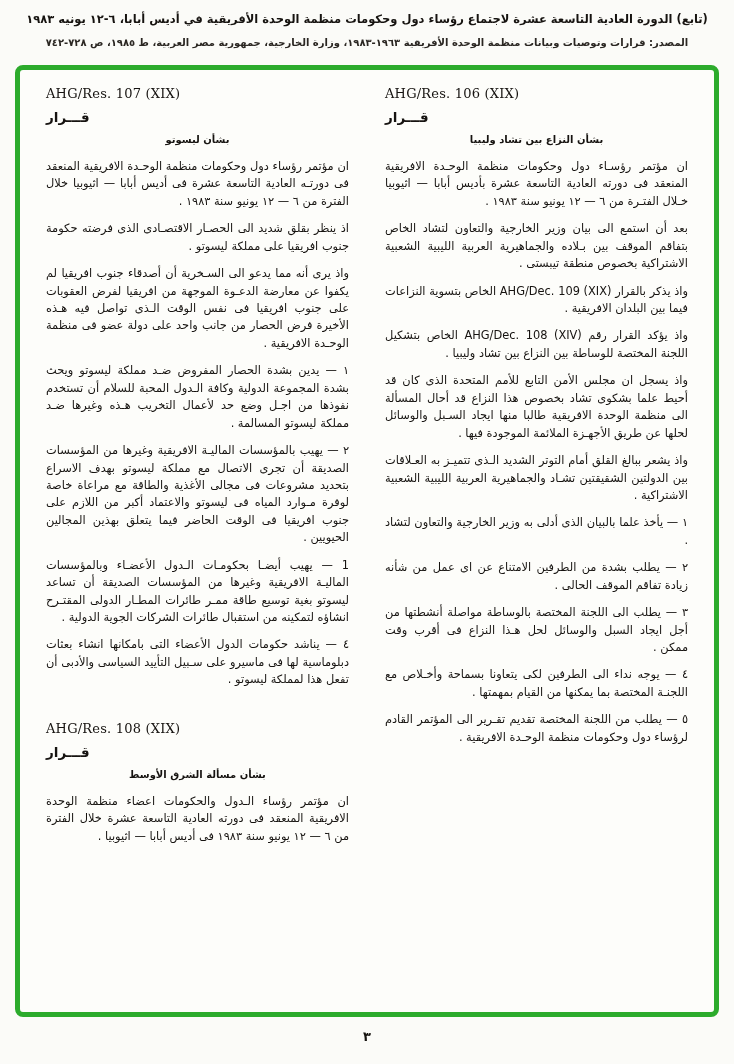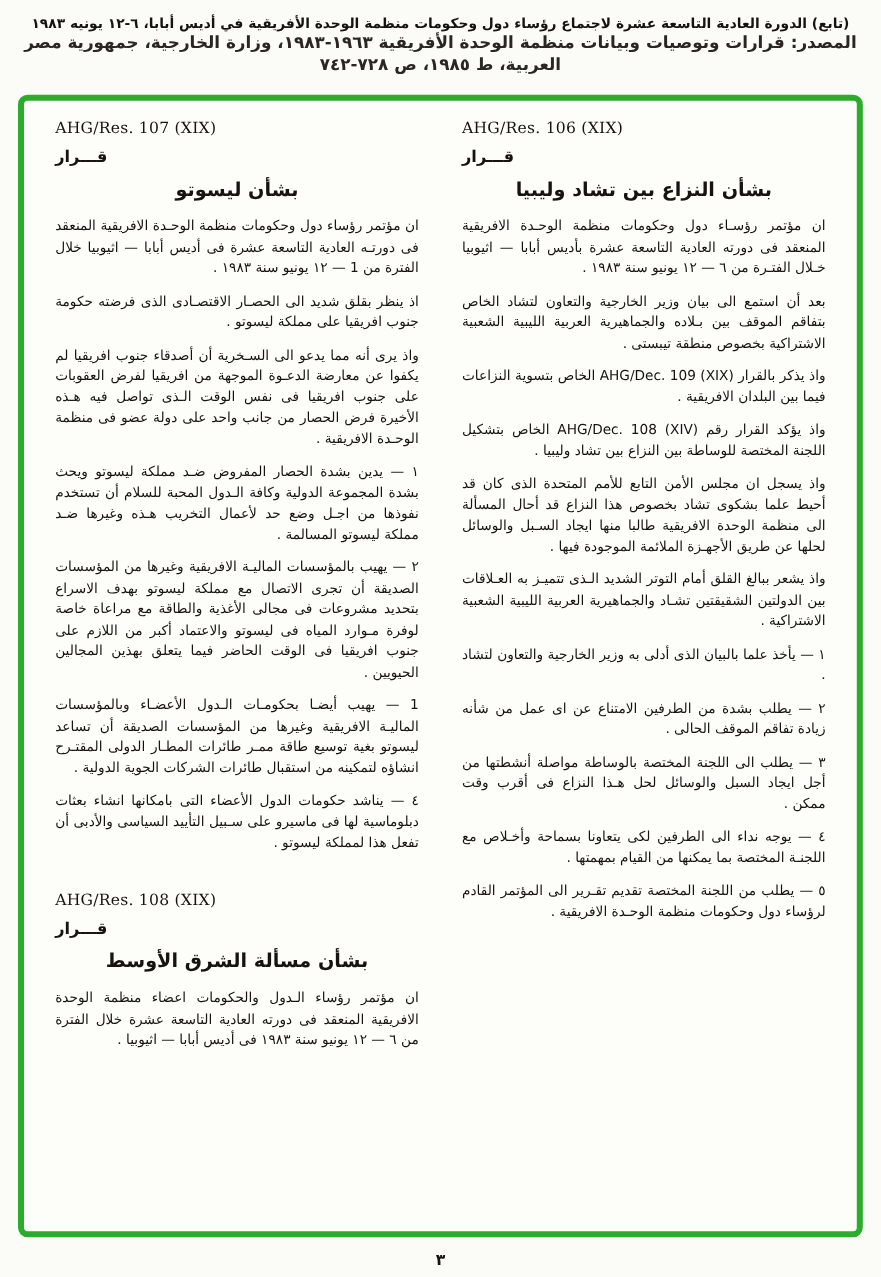--- a/index.html
+++ b/index.html
@@ -6,41 +6,41 @@
   body{
     width:734px;height:1064px;
     background:#fbfbf8;
     font-family:"DejaVu Sans",sans-serif;
     color:#161310;
     overflow:hidden;
   }
   .page{width:734px;height:1064px;box-sizing:border-box;padding-top:12px;position:relative;}
   .top-header{direction:rtl;text-align:center;padding:0 12px;}
   .header-line1{font-weight:bold;font-size:11.5px;line-height:1.3;}
-  .header-line2{font-weight:bold;font-size:14px;line-height:1.3;color:#2a2622;text-align:center;}
+  .header-line2{font-weight:bold;font-size:10px;margin-top:9px;line-height:1.3;color:#2a2622;text-align:center;}
   .frame{
     box-sizing:border-box;
     width:704px;height:952px;
     margin:16px auto 0 auto;
     border:5px solid #2cab2c;
     border-radius:8px;
     padding:14px 26px;
     overflow:hidden;
     background:#fdfdfa;
   }
   .columns{direction:rtl;display:flex;gap:36px;height:100%;}
   .column{flex:1;min-width:0;}
   .res-num{
     direction:ltr;text-align:left;
     font-family:"DejaVu Serif",serif;
     font-weight:normal;font-size:13px;
     margin:2px 0 8px 0;letter-spacing:.2px;
   }
   .res-title{text-align:left;font-weight:bold;font-size:13.5px;margin:8px 0 9px 0;letter-spacing:1px;}
-  .res-subtitle{text-align:center;font-weight:bold;font-size:16px;margin:0 0 13px 0;}
+  .res-subtitle{text-align:center;font-weight:bold;font-size:10px;margin:0 0 13px 0;}
   .column p{
     direction:rtl;
     text-align:justify;
     text-justify:inter-word;
     font-size:11.4px;
     line-height:1.53;
     margin:0 0 10px 0;
   }
   .section-gap{margin-top:32px;}
   .page-number{text-align:center;font-weight:bold;font-size:13px;margin-top:12px;}
@@ -75,21 +75,21 @@
           <p>٤ — يوجه نداء الى الطرفين لكى يتعاونا بسماحة وأخـلاص مع اللجنـة المختصة بما يمكنها من القيام بمهمتها .</p>
           <p>٥ — يطلب من اللجنة المختصة تقديم تقـرير الى المؤتمر القادم لرؤساء دول وحكومات منظمة الوحـدة الافريقية .</p>
         </section>
       </div>
 
       <div class="column">
         <section>
           <div class="res-num">AHG/Res. 107 (XIX)</div>
           <div class="res-title">قـــرار</div>
           <div class="res-subtitle">بشأن ليسوتو</div>
-          <p>ان مؤتمر رؤساء دول وحكومات منظمة الوحـدة الافريقية المنعقد فى دورتـه العادية التاسعة عشرة فى أديس أبابا — اثيوبيا خلال الفترة من 1 — ١٢ يونيو سنة ١٩٨٣ .</p>
+          <p>ان مؤتمر رؤساء دول وحكومات منظمة الوحـدة الافريقية المنعقد فى دورتـه العادية التاسعة عشرة فى أديس أبابا — اثيوبيا خلال الفترة من ٦ — ١٢ يونيو سنة ١٩٨٣ .</p>
           <p>اذ ينظر بقلق شديد الى الحصـار الاقتصـادى الذى فرضته حكومة جنوب افريقيا على مملكة ليسوتو .</p>
           <p>واذ يرى أنه مما يدعو الى السـخرية أن أصدقاء جنوب افريقيا لم يكفوا عن معارضة الدعـوة الموجهة من افريقيا لفرض العقوبات على جنوب افريقيا فى نفس الوقت الـذى تواصل فيه هـذه الأخيرة فرض الحصار من جانب واحد على دولة عضو فى منظمة الوحـدة الافريقية .</p>
           <p>١ — يدين بشدة الحصار المفروض ضـد مملكة ليسوتو ويحث بشدة المجموعة الدولية وكافة الـدول المحبة للسلام أن تستخدم نفوذها من اجـل وضع حد لأعمال التخريب هـذه وغيرها ضـد مملكة ليسوتو المسالمة .</p>
           <p>٢ — يهيب بالمؤسسات الماليـة الافريقية وغيرها من المؤسسات الصديقة أن تجرى الاتصال مع مملكة ليسوتو بهدف الاسراع بتحديد مشروعات فى مجالى الأغذية والطاقة مع مراعاة خاصة لوفرة مـوارد المياه فى ليسوتو والاعتماد أكبر من اللازم على جنوب افريقيا فى الوقت الحاضر فيما يتعلق بهذين المجالين الحيويين .</p>
           <p>1 — يهيب أيضـا بحكومـات الـدول الأعضـاء وبالمؤسسات الماليـة الافريقية وغيرها من المؤسسات الصديقة أن تساعد ليسوتو بغية توسيع طاقة ممـر طائرات المطـار الدولى المقتـرح انشاؤه لتمكينه من استقبال طائرات الشركات الجوية الدولية .</p>
           <p>٤ — يناشد حكومات الدول الأعضاء التى بامكانها انشاء بعثات دبلوماسية لها فى ماسيرو على سـبيل التأييد السياسى والأدبى أن تفعل هذا لمملكة ليسوتو .</p>
         </section>
 
         <section class="section-gap">
           <div class="res-num">AHG/Res. 108 (XIX)</div>

